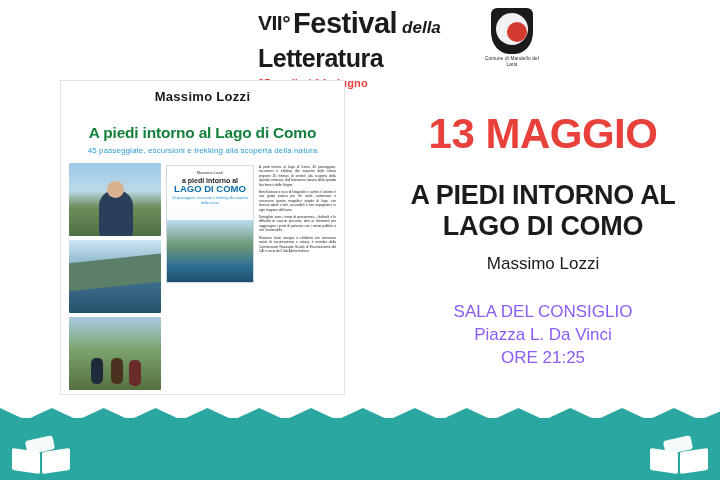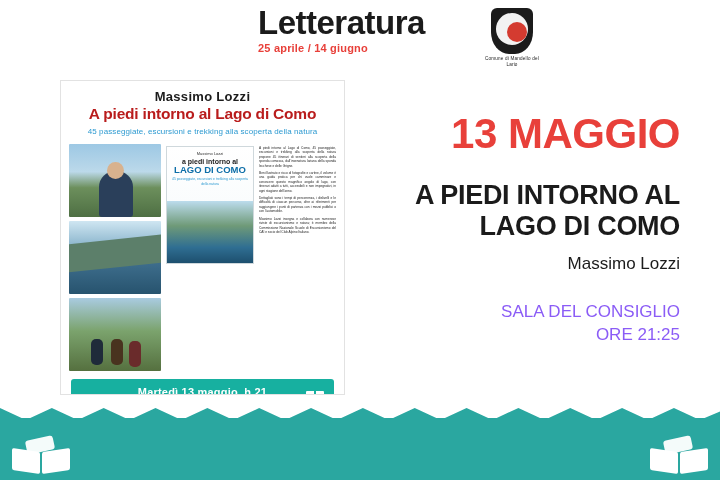--- a/index.html
+++ b/index.html
@@ -42,21 +42,21 @@
     vertical-align: 3px;
     margin-right: 3px;
   }
   .fest-line1 .della {
     font-size: 17px;
     font-style: italic;
     margin-left: 5px;
     letter-spacing: 0px;
   }
   .fest-line2 {
-    font-size: 33px;
+    font-size: 25px;
     font-weight: bold;
     line-height: 30px;
     letter-spacing: -0.5px;
     white-space: nowrap;
   }
   .fest-dates {
     margin-top: 4px;
     font-size: 11px;
     color: #e8403a;
     font-weight: bold;
@@ -119,22 +119,22 @@
   }
   .poster-author {
     font-size: 13px;
     font-weight: bold;
     color: #1b1b1b;
     letter-spacing: 0.3px;
   }
   .poster-title {
     font-size: 15.5px;
     font-weight: bold;
-    color: #b91c1c;
-    margin-top: 1px;
+    color: #15803d;
+    margin-top: 20px;
     letter-spacing: -0.2px;
   }
   .poster-sub {
     font-size: 8px;
     color: #2d9ad1;
     margin-top: 4px;
     letter-spacing: 0.1px;
   }
   .poster-body {
     display: flex;
@@ -275,24 +275,24 @@
   .banner-book:after {
     content:"";
     position:absolute;
     left:8px; top:0; width:1.5px; height:12px;
     background:#17b0a0;
   }
 
   
   .event {
     position: absolute;
-    left: 350px;
+    left: 378px;
     top: 110px;
     width: 330px;
-    text-align: right;
+    text-align: center;
     color: #1b1b1b;
   }
   .event-date {
     font-size: 42px;
     font-weight: bold;
     color: #e8403a;
     letter-spacing: -0.5px;
   }
   .event-title {
     margin-top: 22px;
@@ -359,20 +359,23 @@
     border-radius: 3px;
     transform: rotate(-12deg);
     opacity: .95;
   }
 </style>
 </head>
 <body>
 
 <div class="header">
   <div class="festival-logo">
+    <div class="fest-line1">
+      <span class="vii">VII°</span><span>Festival</span><span class="della">della</span>
+    </div>
     <div class="fest-line2">Letteratura</div>
     <div class="fest-dates">25 aprile / 14 giugno</div>
   </div>
   <div class="crest">
     <div class="crest-shield">
       <div class="crest-inner">
           <div class="crest-dot"></div>
         </div>
     </div>
     <div class="crest-caption">Comune di
@@ -418,20 +421,21 @@
 
 <div class="event">
   <div class="event-date">13 MAGGIO</div>
   <div class="event-title">
     <div>A PIEDI INTORNO AL</div>
     <div>LAGO DI COMO</div>
   </div>
   <div class="event-author">Massimo Lozzi</div>
   <div class="event-venue">
     <div>SALA DEL CONSIGLIO</div>
+    <div>Piazza L. Da Vinci</div>
     <div>ORE 21:25</div>
   </div>
 </div>
 
 <div class="footer">
   <div class="footer-zig"></div>
   <div class="book-icon book-left">
     <div class="pg pg-l"></div>
     <div class="pg pg-r"></div>
     <div class="fly"></div>

